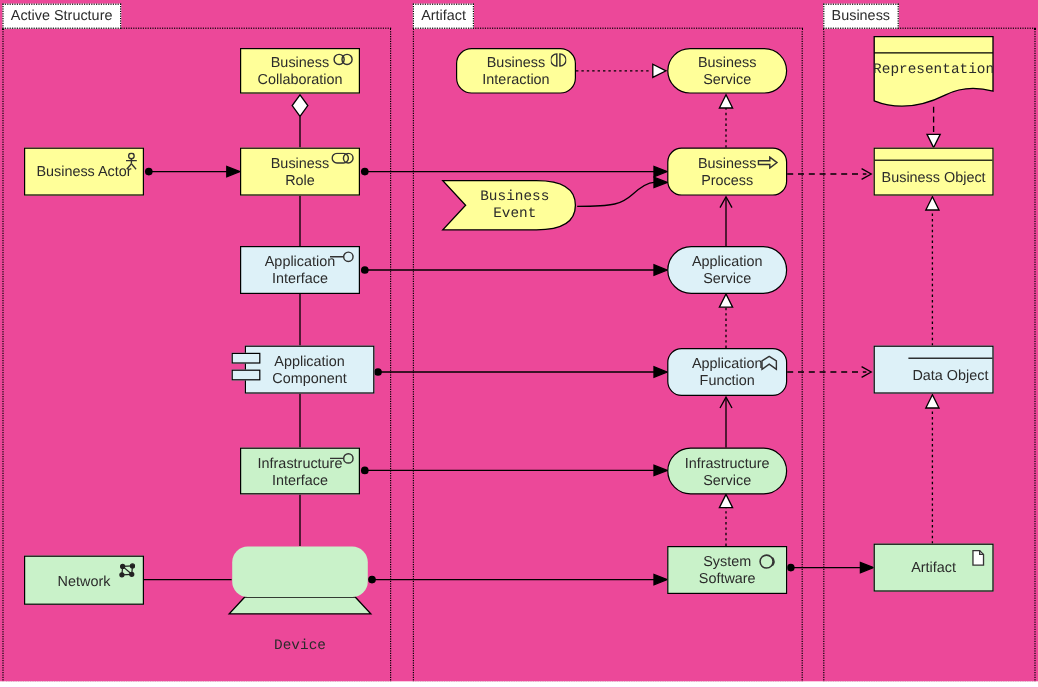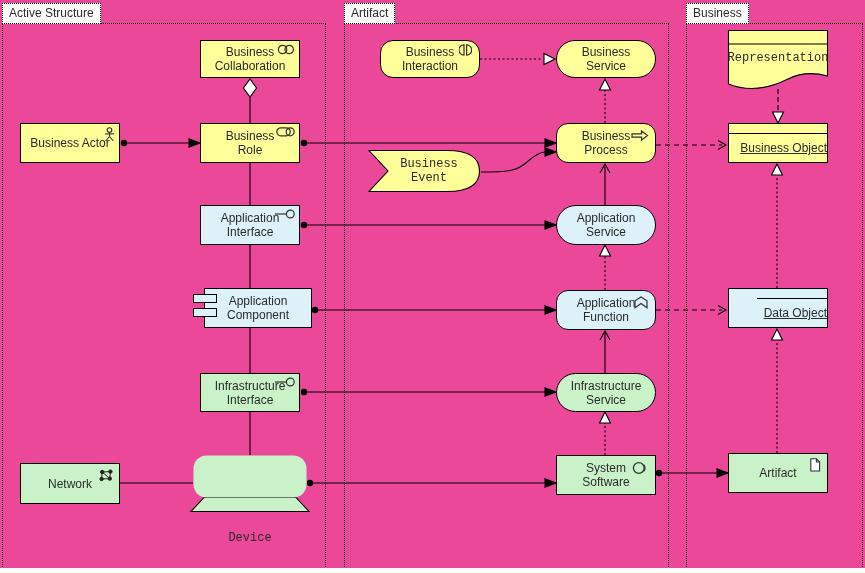--- a/index.html
+++ b/index.html
@@ -9,21 +9,21 @@
   .group-label{position:absolute;border:1px dotted #000;background:#fff;padding:2px 6px 3px 6px;white-space:nowrap;}
   .node{position:absolute;box-sizing:border-box;border:1px solid #000;
         display:flex;align-items:center;justify-content:center;text-align:center;}
   .node-label{white-space:pre-line;line-height:14px;pointer-events:none;}
   .business{background:#ffff99;}
   .application{background:#ddf1f8;}
   .technology{background:#c9f2c9;}
   .r12{border-radius:12px;} .pill{border-radius:20px;}
   .obj{flex-direction:column;padding:0;}
   .obj .hdr{height:9px;width:100%;border-bottom:1px solid #000;flex:none;}
-  .obj .body{flex:1;display:flex;align-items:center;justify-content:flex-end;width:100%;text-decoration:underline;}
+  .obj .body{flex:1;display:flex;align-items:center;justify-content:center;width:100%;}
   .icon{position:absolute;top:3px;right:4px;pointer-events:none;}
   .icon svg{display:block;}
   .comp-tab{position:absolute;left:-12px;width:24px;height:9px;background:#ddf1f8;border:1px solid #000;box-sizing:border-box;}
   .wires{position:absolute;left:0;top:0;}
   .wires line,.wires path,.wires polyline{stroke:#000;stroke-width:1.1;}
   .wires polygon{stroke:#000;stroke-width:1.1;}
   .floating-label{position:absolute;display:flex;align-items:center;justify-content:center;text-align:center;pointer-events:none;font-family:Liberation Mono, monospace;}
 </style>
 </head>
 <body>

